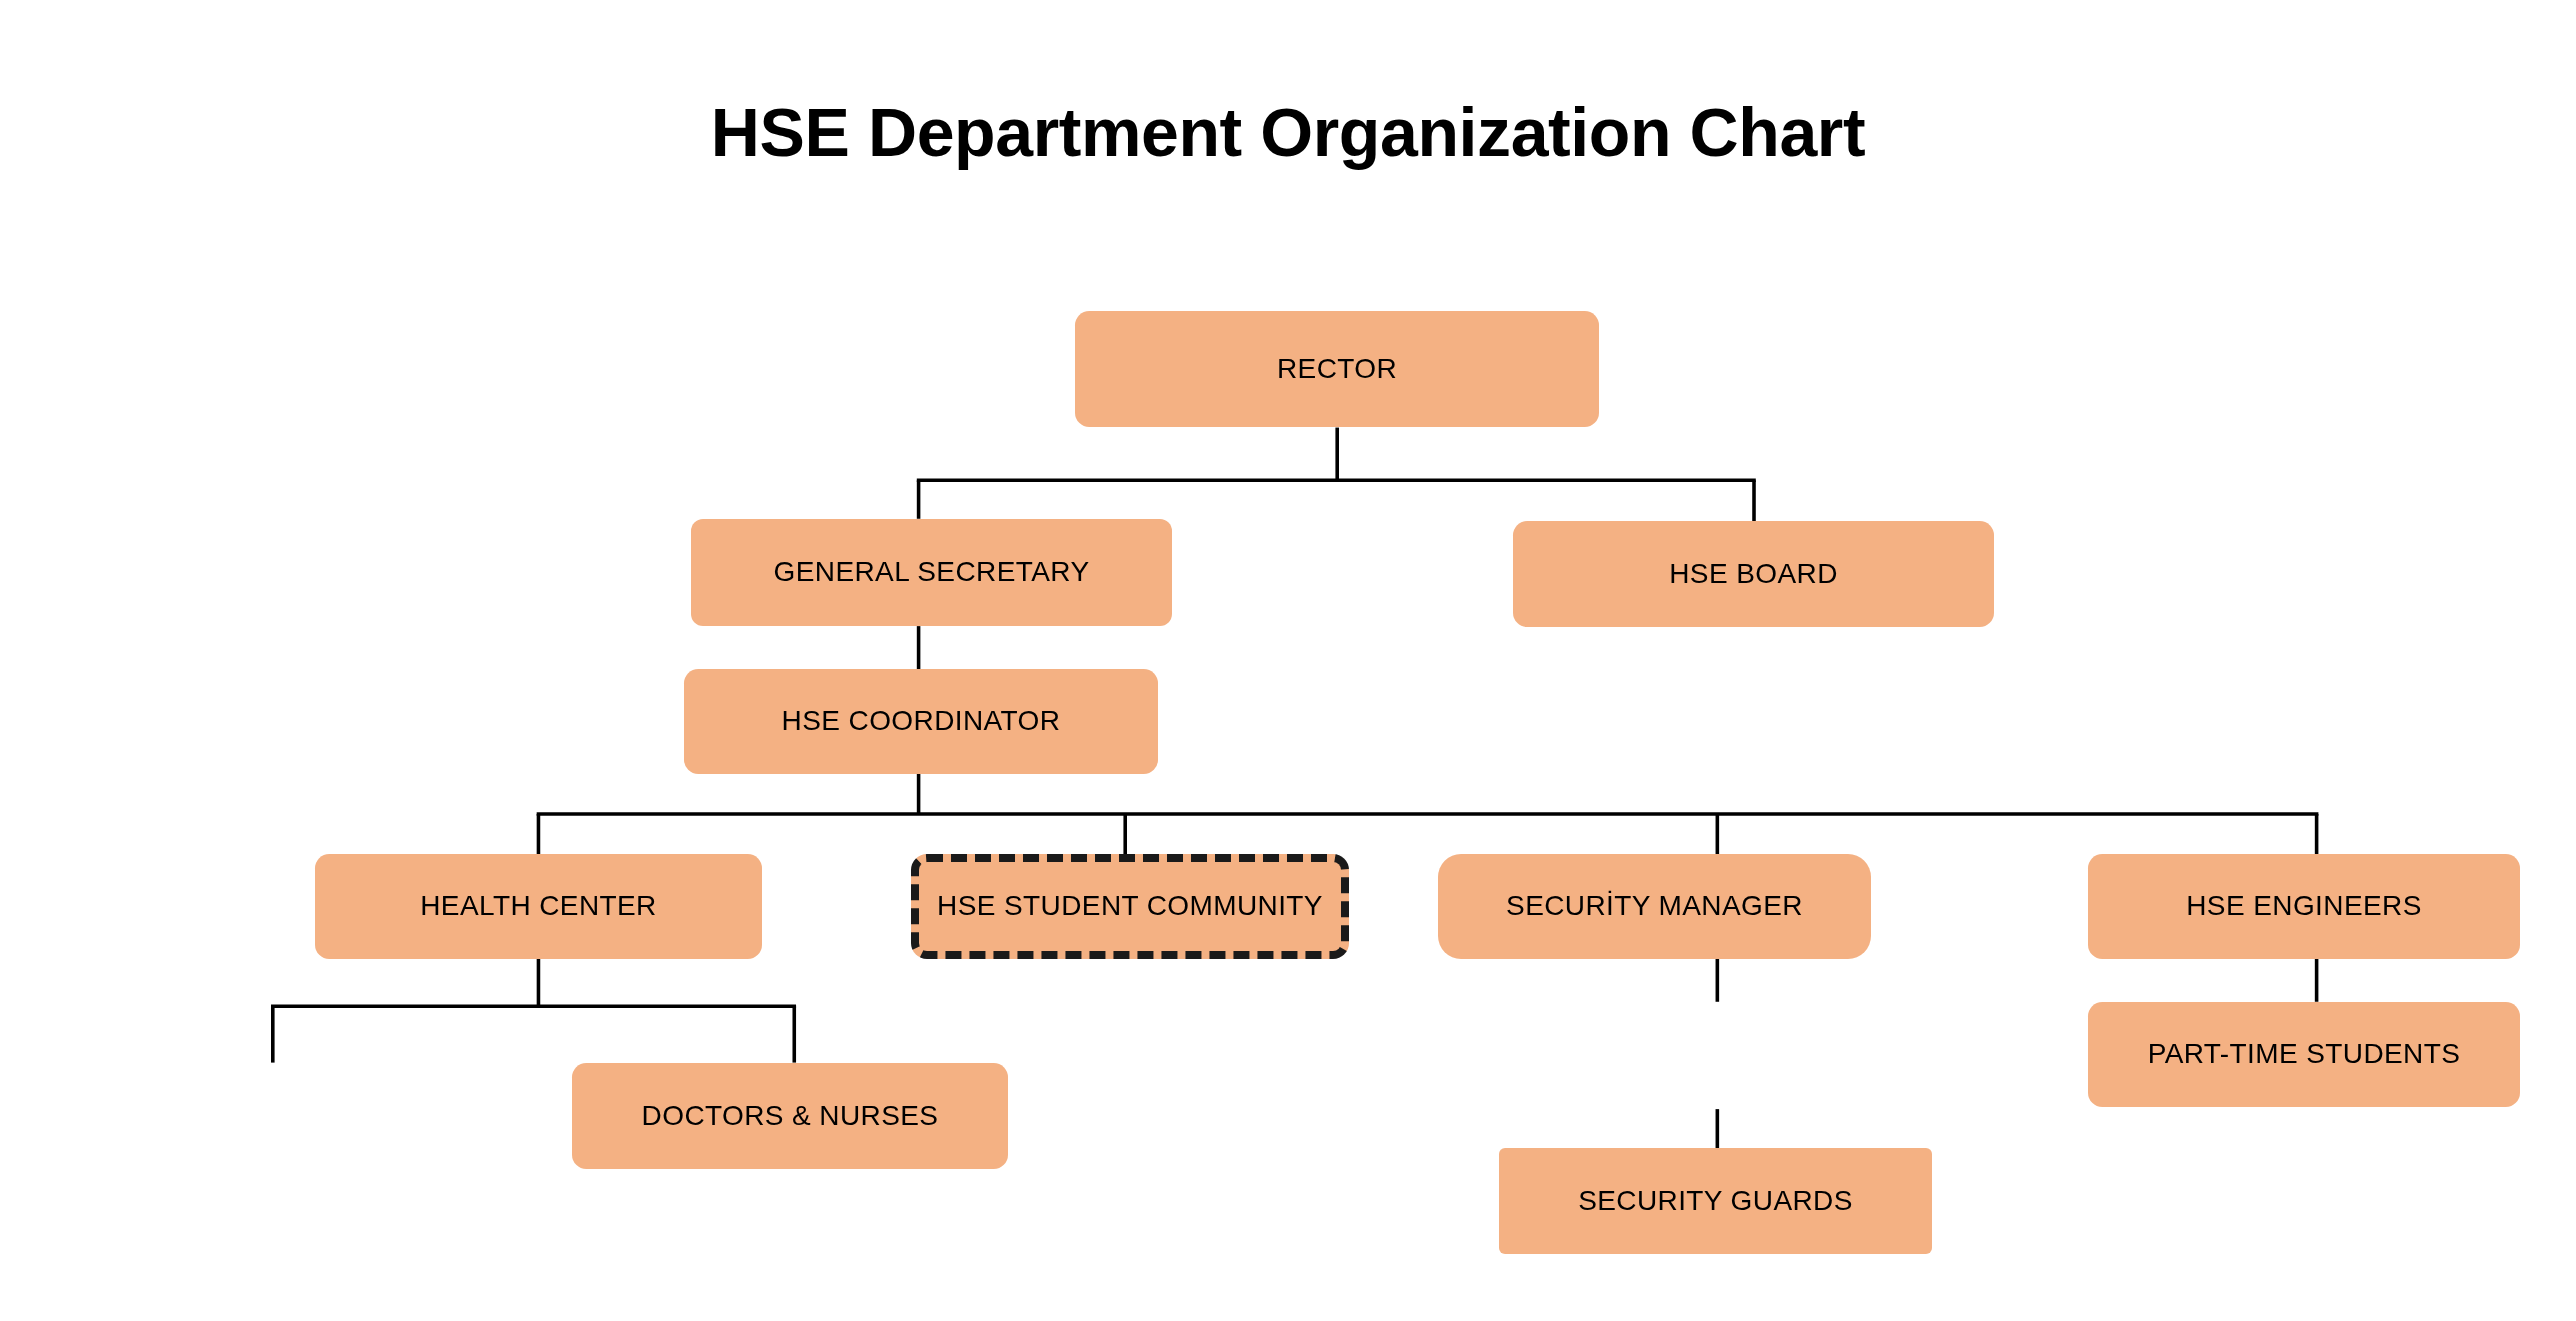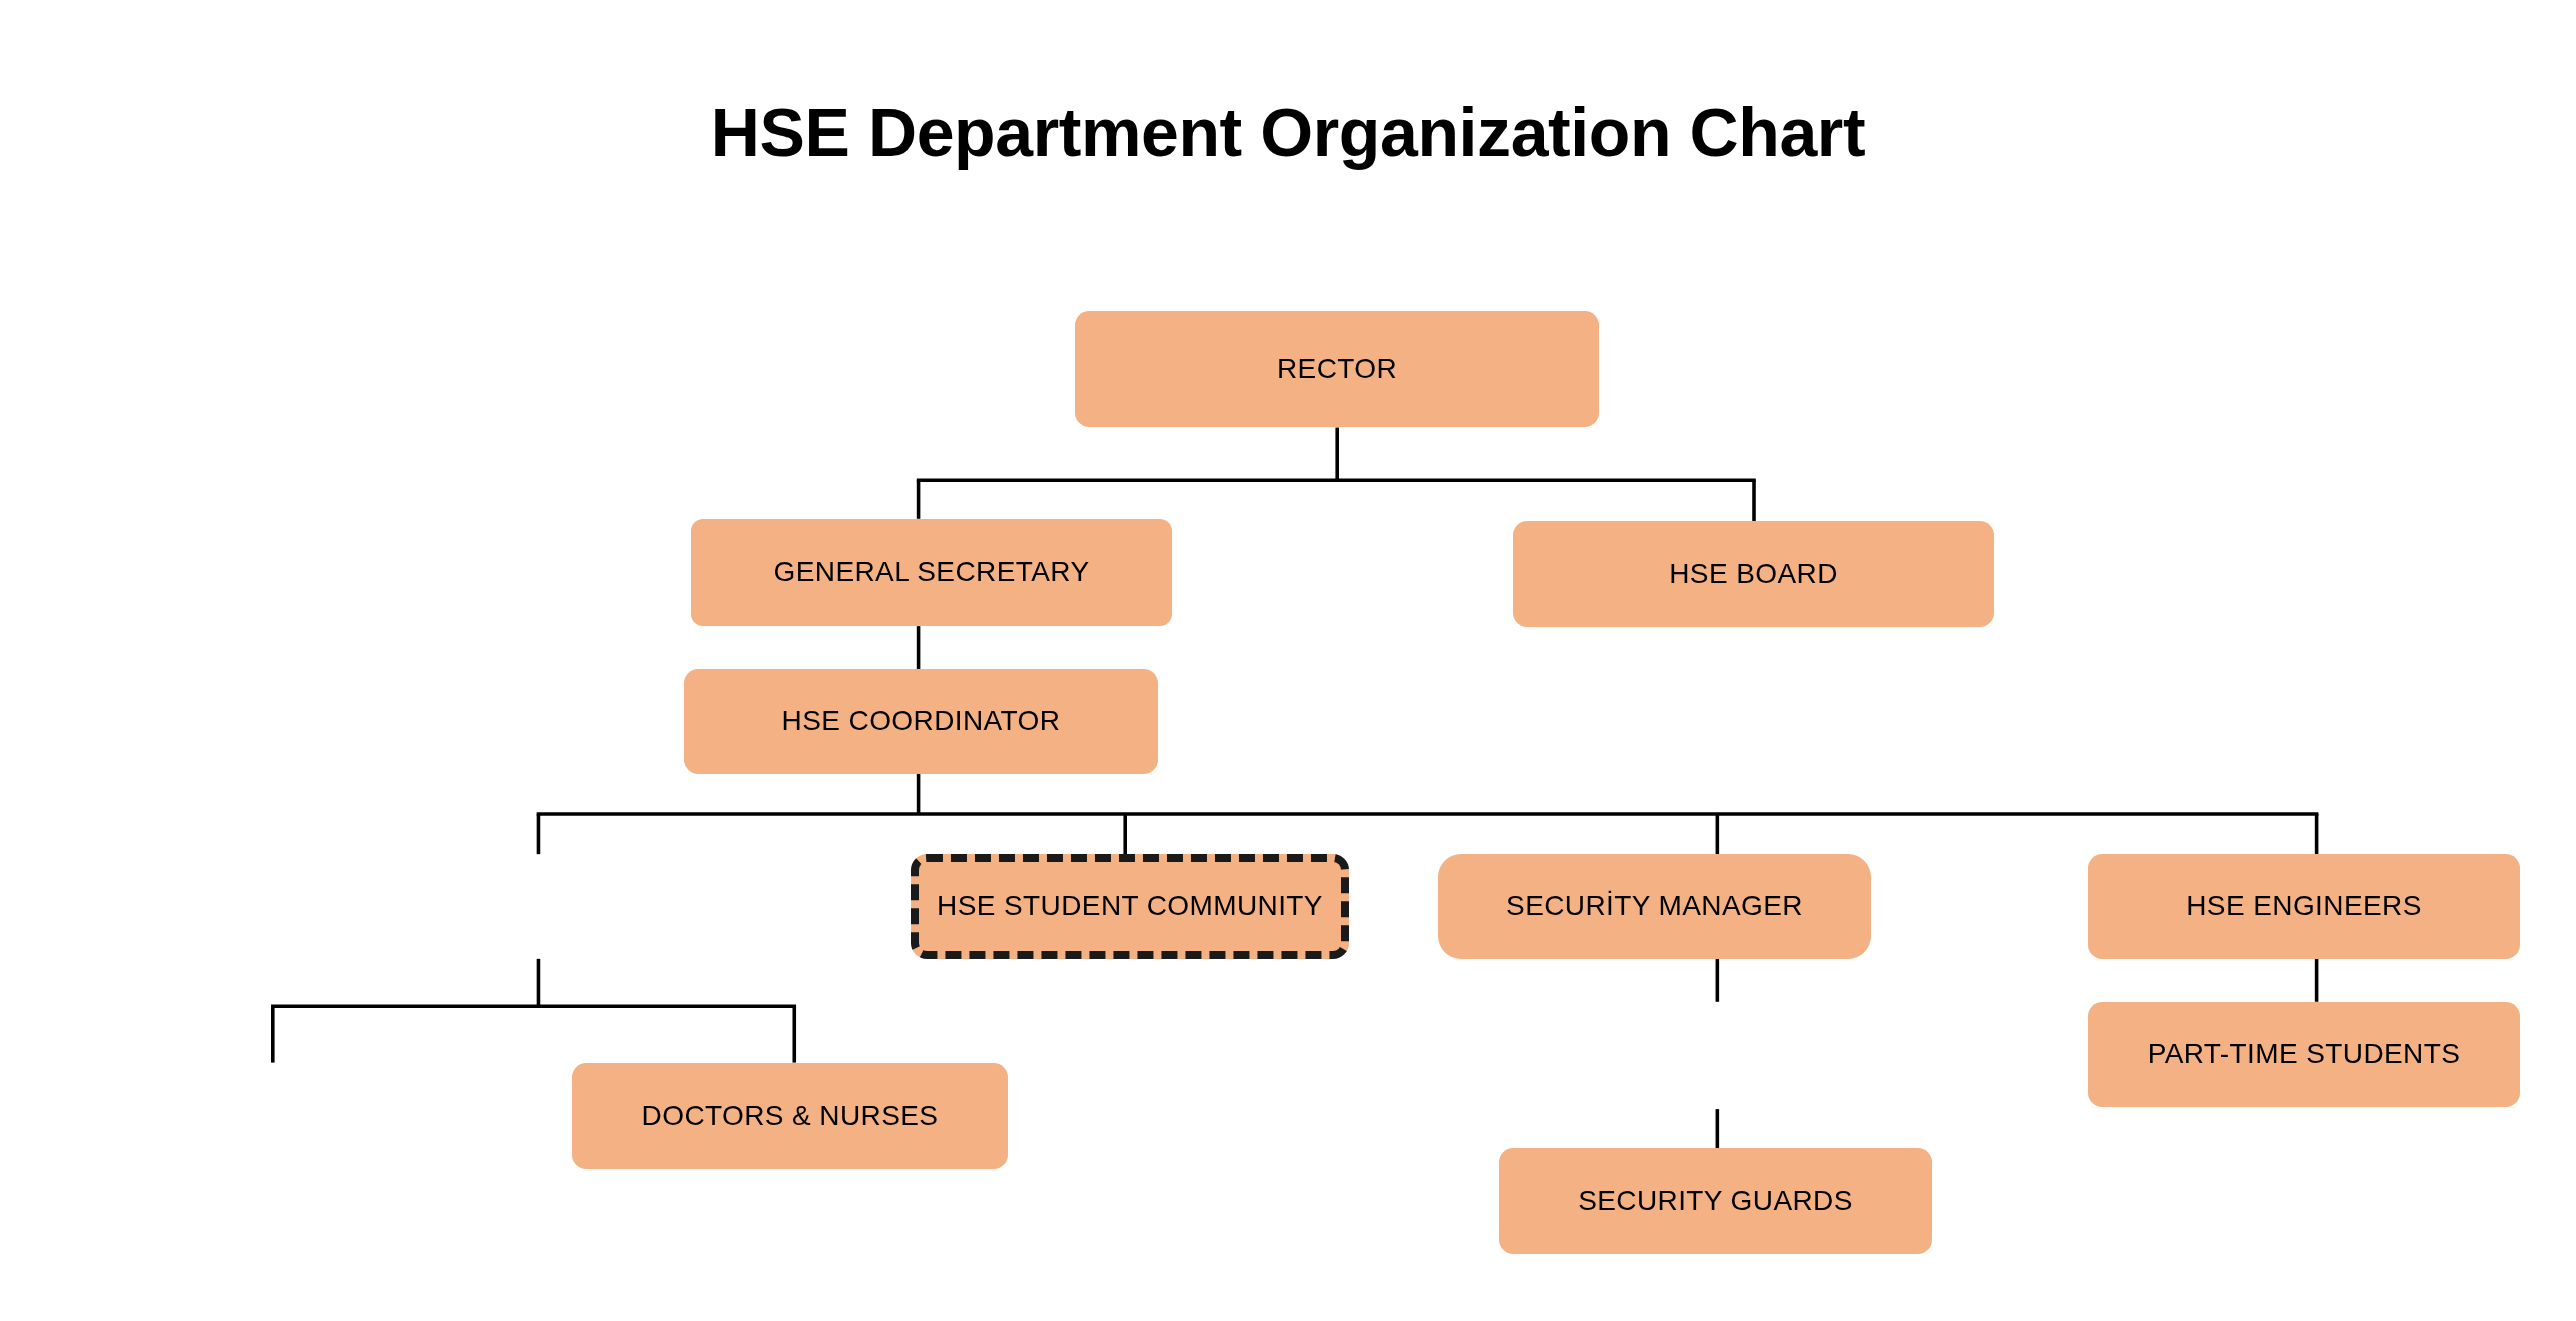--- a/index.html
+++ b/index.html
@@ -120,20 +120,23 @@
   </div>
 
   <div class="node" style="left:1513px; top:521px; width:481px; height:106px;">
     <span>HSE BOARD</span>
   </div>
 
   <div class="node" style="left:684px; top:669px; width:474px; height:105px;">
     <span>HSE COORDINATOR</span>
   </div>
 
+  <div class="node" style="left:315px; top:854px; width:447px; height:105px;">
+    <span>HEALTH CENTER</span>
+  </div>
 
   <div class="node dashed" style="left:911px; top:854px; width:438px; height:105px;">
     <span>HSE STUDENT COMMUNITY</span>
   </div>
 
   <div class="node" style="left:1438px; top:854px; width:433px; height:105px;border-radius:23px;">
     <span>SECURİTY MANAGER</span>
   </div>
 
   <div class="node" style="left:2088px; top:854px; width:432px; height:105px;">
@@ -143,18 +146,18 @@
 
   <div class="node" style="left:572px; top:1063px; width:436px; height:106px;">
     <span>DOCTORS &amp; NURSES</span>
   </div>
 
 
   <div class="node" style="left:2088px; top:1002px; width:432px; height:105px;">
     <span>PART-TIME STUDENTS</span>
   </div>
 
-  <div class="node" style="left:1499px; top:1148px; width:433px; height:106px;">
+  <div class="node" style="left:1499px; top:1148px; width:433px; height:106px;border-radius:6px;">
     <span>SECURITY GUARDS</span>
   </div>
 
 </div>
 
 
 </body></html>

